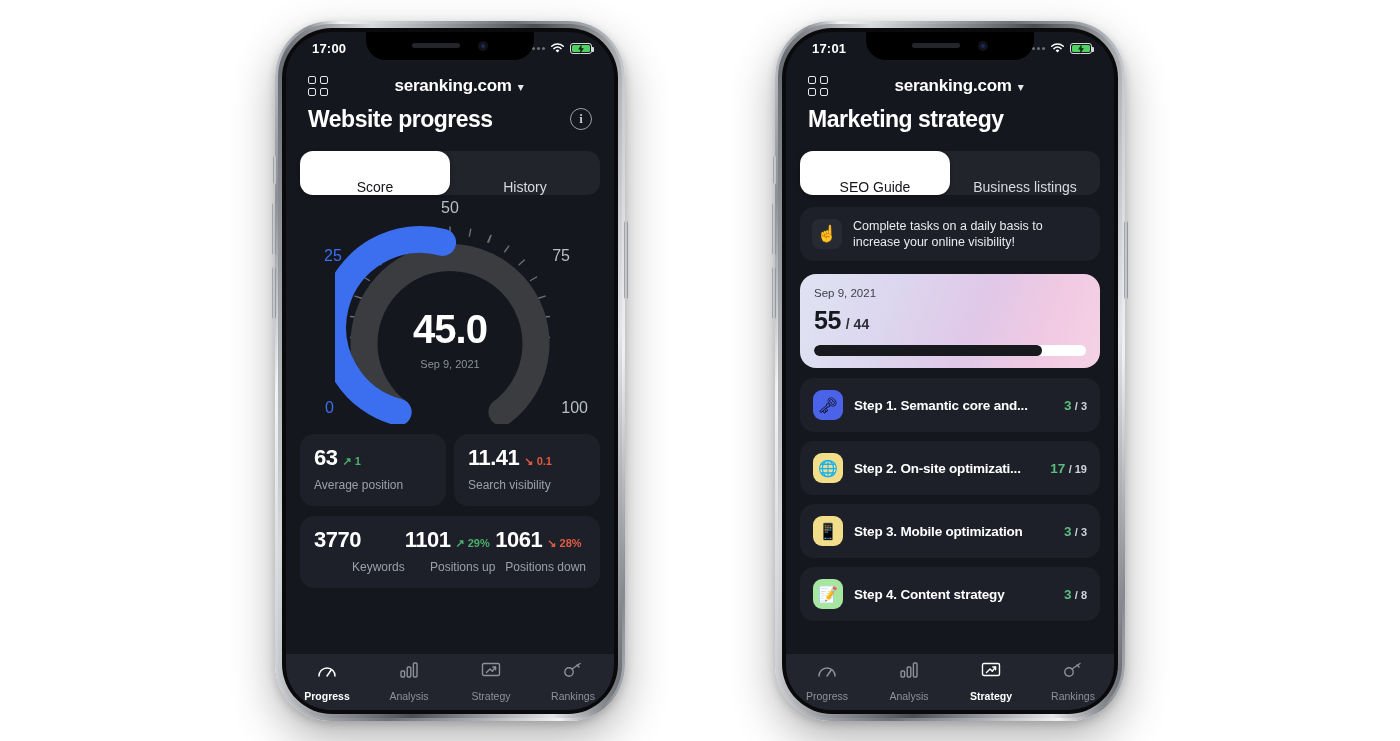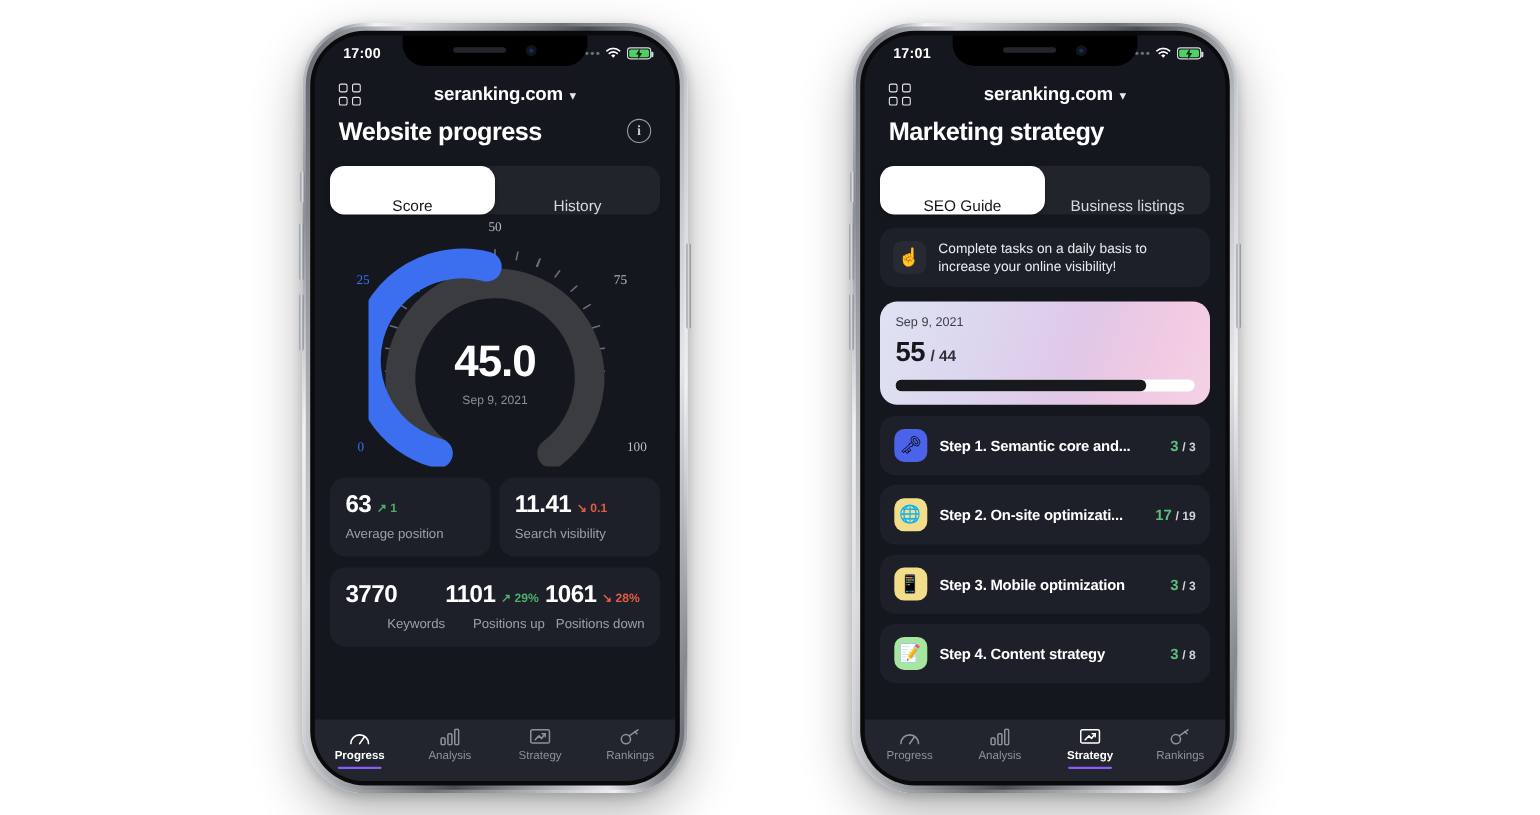--- a/index.html
+++ b/index.html
@@ -93,42 +93,42 @@
   .seg.active{ background:#fff; color:#15161a; font-weight:400; box-shadow:0 1px 4px rgba(0,0,0,.35); }
 
   
   .gaugewrap{ flex:none; position:relative; height:235px; margin-top:4px; }
   .gaugewrap svg{ position:absolute; left:50%; top:10px; transform:translateX(-50%); }
   .g-center{
     position:absolute; left:0; right:0; top:108px; text-align:center;
   }
   .g-val{ color:#fff; font-size:40px; font-weight:800; letter-spacing:-1px; }
   .g-date{ color:#8b9099; font-size:11px; margin-top:6px; }
-  .g-lbl{ position:absolute; font-size:12px; color:#b9bec7;font-family:Liberation Serif, serif; }
+  .g-lbl{ position:absolute; font-size:16px; color:#b9bec7; }
   .g-lbl.blue{ color:#3b6ff0; }
 
   
   .cards{ flex:none; padding:0 14px; display:flex; flex-direction:column; gap:10px; }
   .row2{ display:flex; gap:8px; }
   .card{ background:#1d2029; border-radius:14px; padding:13px 14px 14px 14px; }
   .card.half{ flex:1; }
   .stat-v{ color:#fff; font-size:22px; font-weight:800; letter-spacing:-.5px; line-height:1; }
   .stat-l{ color:#9aa0aa; font-size:12px; margin-top:9px; }
   .delta{ font-size:11px; font-weight:700; margin-left:5px; letter-spacing:0; }
   .up{ color:#4caf6d; } .down{ color:#e45b44; }
   .statgrp{ display:flex; align-items:baseline; }
   .row3{ display:flex;text-align:right; }
   .row3 > div{ flex:1; }
 
   
   .navbar{
     margin-top:auto; flex:none; height:56px; background:#22242e;
     display:flex; align-items:flex-start; padding-top:7px; z-index:15;
   }
-  .nav{ flex:1; display:flex; flex-direction:column; align-items:center; gap:1px; position:relative; }
+  .nav{ flex:1; display:flex; flex-direction:column; align-items:center; gap:10px; position:relative; }
   .nav .ic{ height:19px; display:flex; align-items:center; color:#8d919b; }
   .nav .lb{ font-size:10.5px; color:#8d919b; }
   .nav.active .ic, .nav.active .lb{ color:#fff; font-weight:700; }
   .nav .ul{ width:40px;height:2.5px;border-radius:2px;background:#8b5cf6;margin-top:3px;opacity:0; }
   .nav.active .ul{ opacity:1; }
 
   
   .banner{
     flex:none; margin:12px 14px 0 14px; background:#1d2029; border-radius:14px;
     padding:11px 12px; display:flex; align-items:center; gap:11px;

